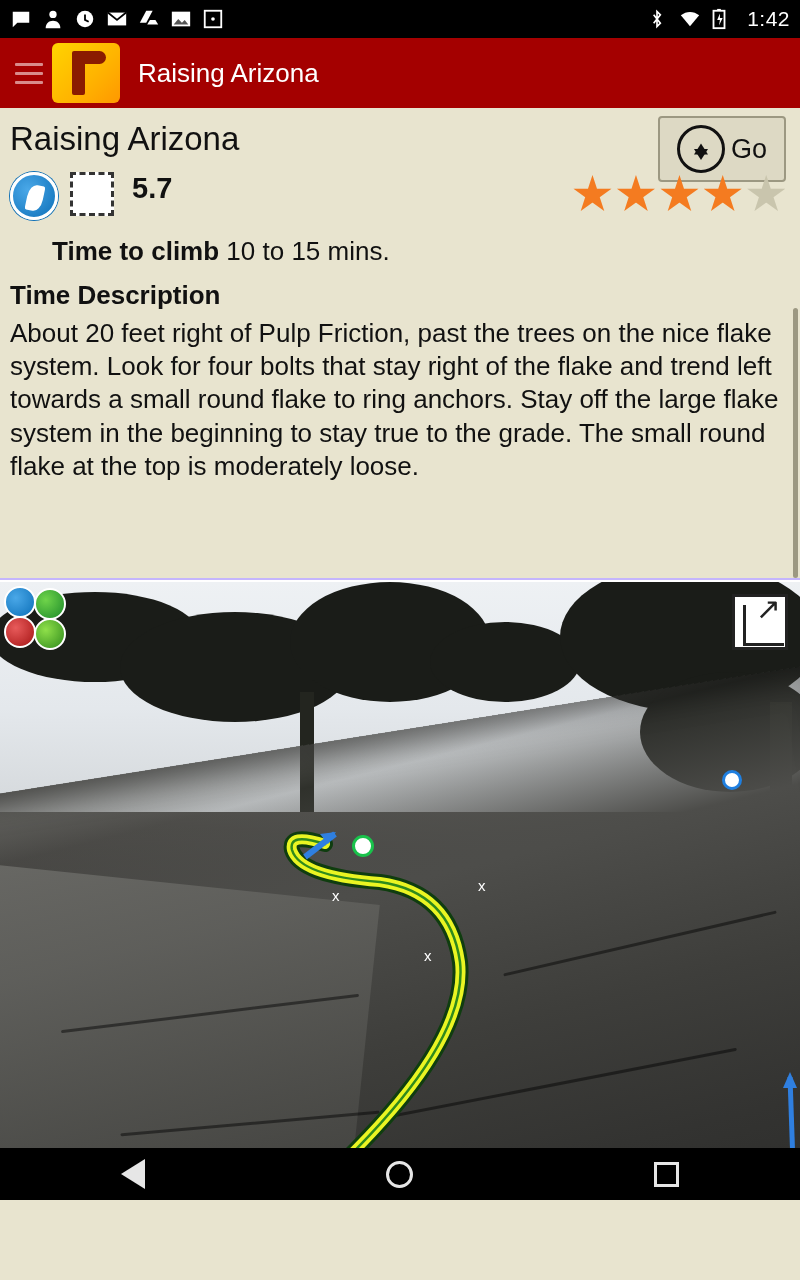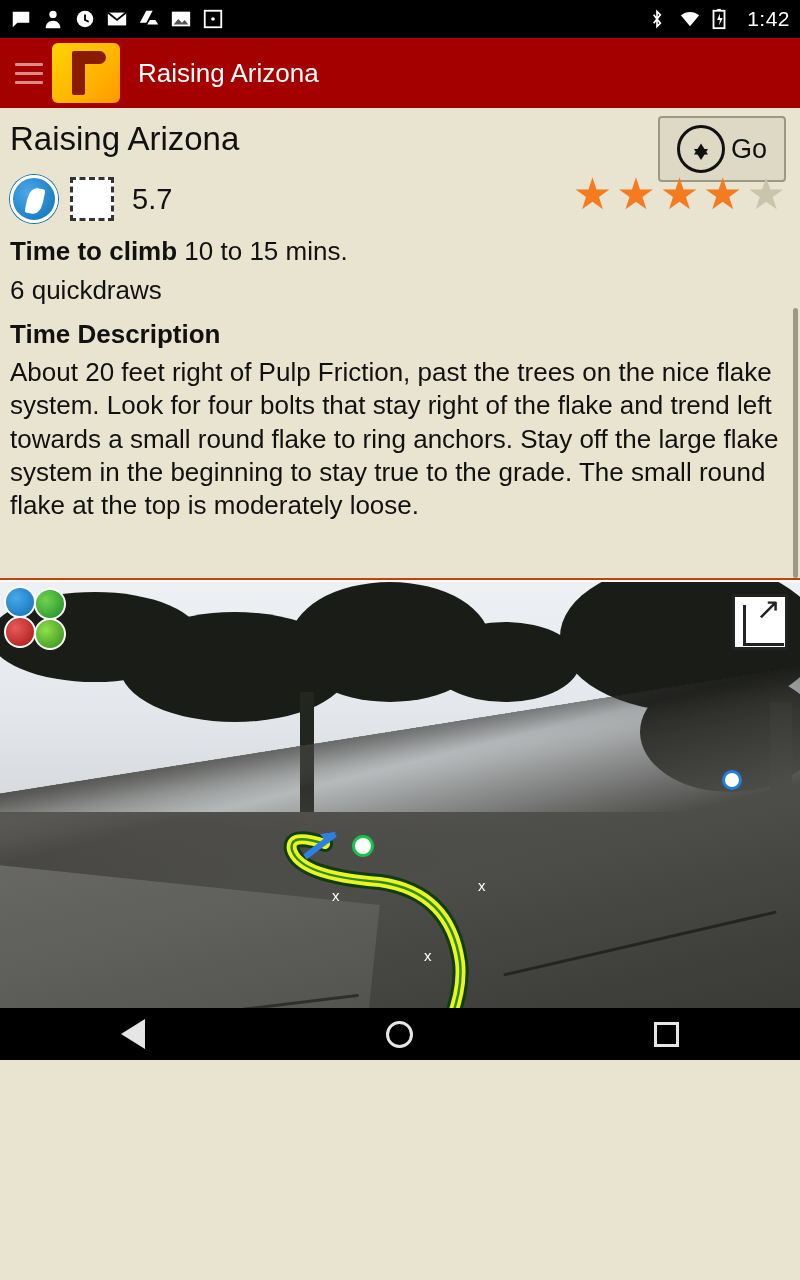--- a/index.html
+++ b/index.html
@@ -2,21 +2,21 @@
 <html><head>
 <meta charset="utf-8">
 <style>
   * { box-sizing: border-box; margin: 0; padding: 0; }
   html, body {
     width: 800px; height: 1280px;
     font-family: "Liberation Sans", sans-serif;
     background: #e8e4cf;
     overflow: hidden;
   }
-  .phone { position: relative; width: 800px; height: 1060px; overflow: hidden; background:#c2410c; }
+  .phone { position: relative; width: 800px; height: 1200px; overflow: hidden; background:#c4b5fd; }
 
   
   .statusbar {
     position: absolute; top: 0; left: 0; width: 800px; height: 38px;
     background: #000; color: #fff;
     display: flex; align-items: center; padding: 0 10px;
   }
   .status-left { display: flex; align-items: center; gap: 10px; flex: 1; }
   .status-right { display: flex; align-items: center; gap: 10px; }
   .sicon { width: 22px; height: 22px; display: inline-block; position: relative; }
@@ -68,42 +68,42 @@
     border-bottom: 11px solid #111;
   }
   .compass:after {
     content: ""; position:absolute; left: 50%; top: 50%;
     width: 0; height: 0; transform: translate(-50%,0%);
     border-left: 7px solid transparent; border-right: 7px solid transparent;
     border-top: 11px solid #111;
   }
   .go-label { font-size: 27px; color: #111; }
 
-  .row-grade { display: flex; align-items: center; margin-top: 14px; position: relative; height: 54px; }
+  .row-grade { display: flex; align-items: flex-start; margin-top: 14px; position: relative; height: 54px; font-weight: bold; }
   .climb-icon {
     width: 48px; height: 48px; border-radius: 50%;
     background: radial-gradient(circle at 35% 35%, #4aa8e8, #0c6fb8);
     border: 3px solid #fff; box-shadow: 0 0 0 1px #0c6fb8;
     position: relative;
   }
   .climb-icon:after{
     content:""; position:absolute; left:14px; top:10px; width:16px; height:26px;
     background:#fff; border-radius: 50% 10% 50% 10%;
     transform: rotate(12deg);
   }
   .photo-chip {
     width: 44px; height: 44px; margin-left: 12px;
     background: #fff; border: 3px dashed #333;
   }
   .grade-text { font-size: 29px; margin-left: 18px; color: #111; }
   .stars { position: absolute; right: 4px; top: 0; display: flex; gap: 4px; }
   .star { font-size: 44px; line-height: 44px; color: #f47b20; }
   .star.empty { color: #c9c5ad; }
 
-  .line { font-size: 26px; color: #111; margin-top: 10px; line-height: 1.22; }
+  .line { font-size: 26px; color: #111; margin-top: 10px; line-height: 1.22; margin-left: 42px; }
   .line b { font-weight: bold; }
   .sect-head { font-size: 26px; font-weight: bold; color: #111; margin-top: 12px; }
   .para { font-size: 26px; color: #111; line-height: 1.28; margin-top: 6px; }
 
   .scrollbar {
     position: absolute; right: 2px; top: 200px; width: 5px; height: 270px;
     background: #9c9882; border-radius: 3px;
   }
 
   
@@ -279,21 +279,20 @@
         <span class="star empty">★</span>
       </div>
     </div>
 
     <div class="line">
       <b>Time to climb</b>
       <span>10 to 15 mins.</span>
     </div>
 
 
-    <div class="para">6 quickdraws</div>
 
     <div class="sect-head">Time Description</div>
     <div class="para">About 20 feet right of Pulp Friction, past the trees on the nice flake system. Look for four bolts that stay right of the flake and trend left towards a small round flake to ring anchors. Stay off the large flake system in the beginning to stay true to the grade. The small round flake at the top is moderately loose.</div>
 
     <div class="scrollbar"></div>
   </div>
 
   <div class="photo">
     <div class="sky"></div>
 

